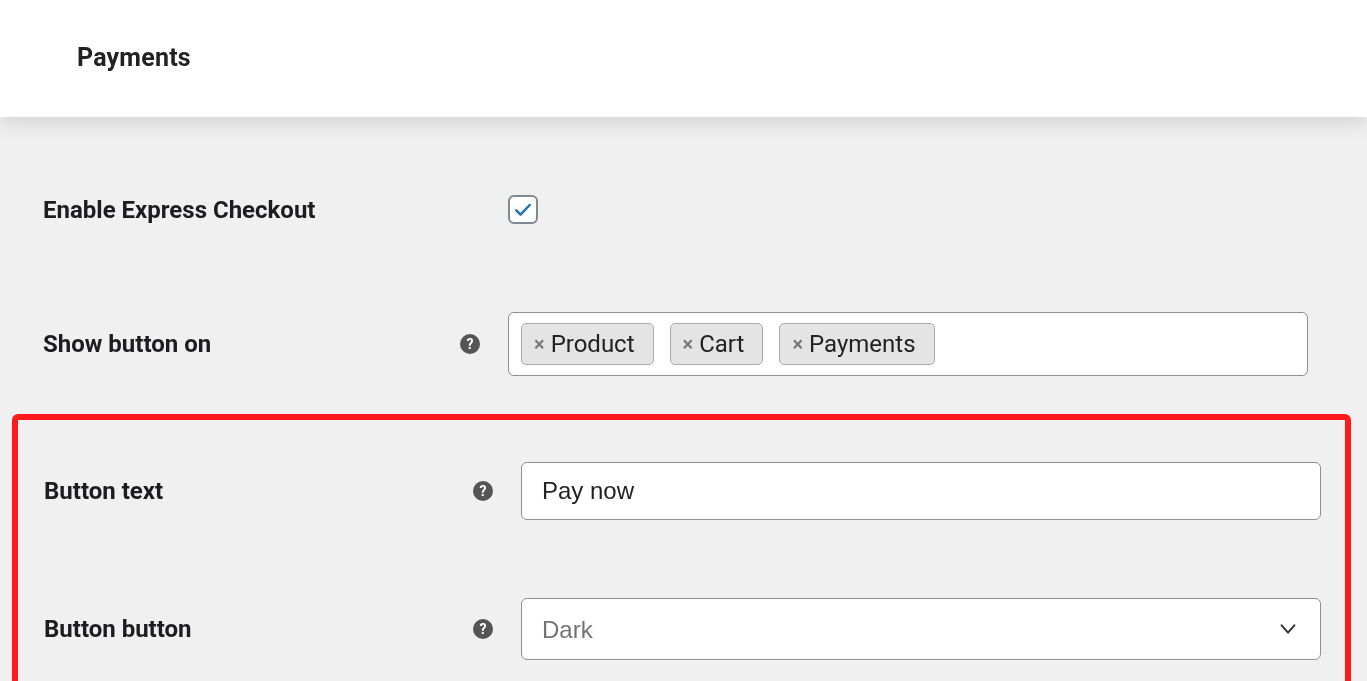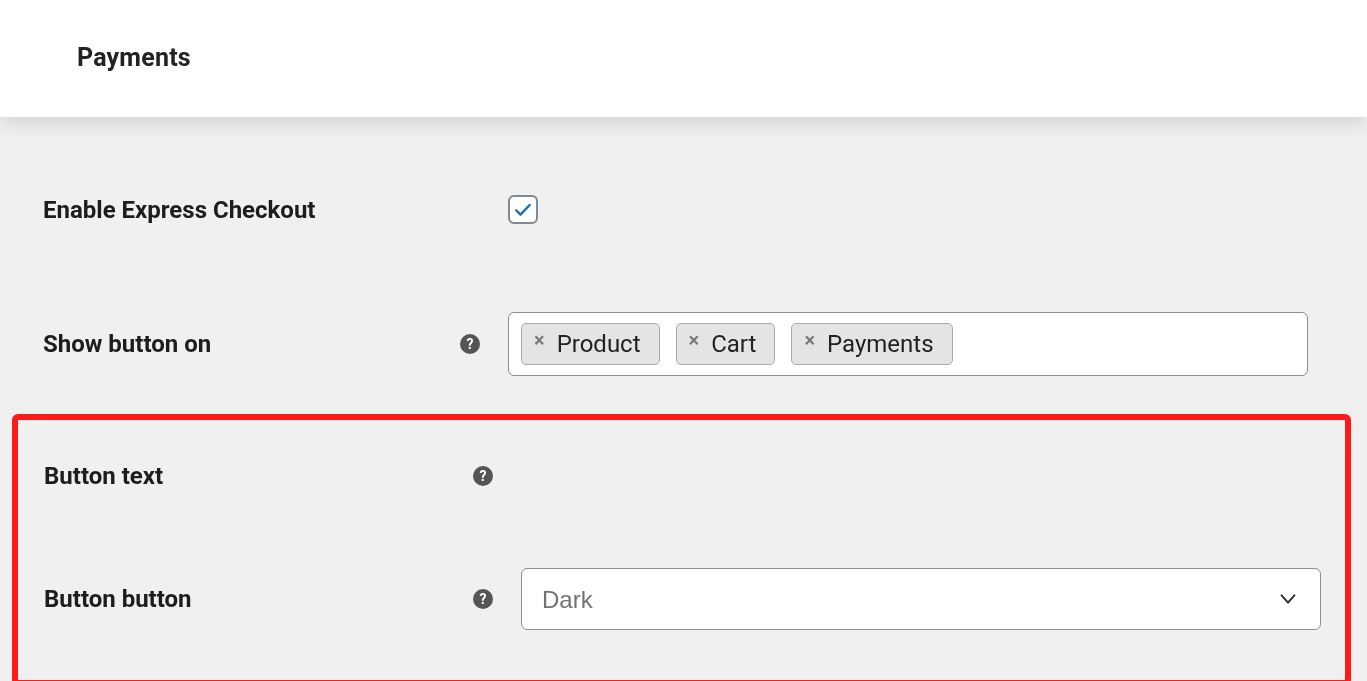--- a/index.html
+++ b/index.html
@@ -86,21 +86,22 @@
     display:flex;
     gap:16px;
     align-items:center;
   }
   .tag{
     background:#e4e4e4;
     border:1px solid #aaa;
     border-radius:5px;
     padding:6px 18px 6px 12px;
     display:flex;
-    gap:12px;
+    align-items:center;
+    gap:6px;
     font-size:24px;
     color:#222;
     cursor:default;
   }
   .tag .remove{
     font-size:20px;
     font-weight:600;
     color:#777;
     cursor:pointer;
     line-height:1;
@@ -198,20 +199,21 @@
         <span>Payments</span>
       </span>
     </div>
   </div>
 
   <div class="highlight-box">
 
     <div class="row row-text">
       <div class="label">Button text</div>
       <span class="help"></span>
+      <input class="text-input" type="text" value="Pay now" style="">
     </div>
 
     <div class="row">
       <div class="label">Button button</div>
       <span class="help"></span>
       <div class="select-wrap">
         <select class="select">
           <option>Dark</option>
         </select>
         <span class="chev">

